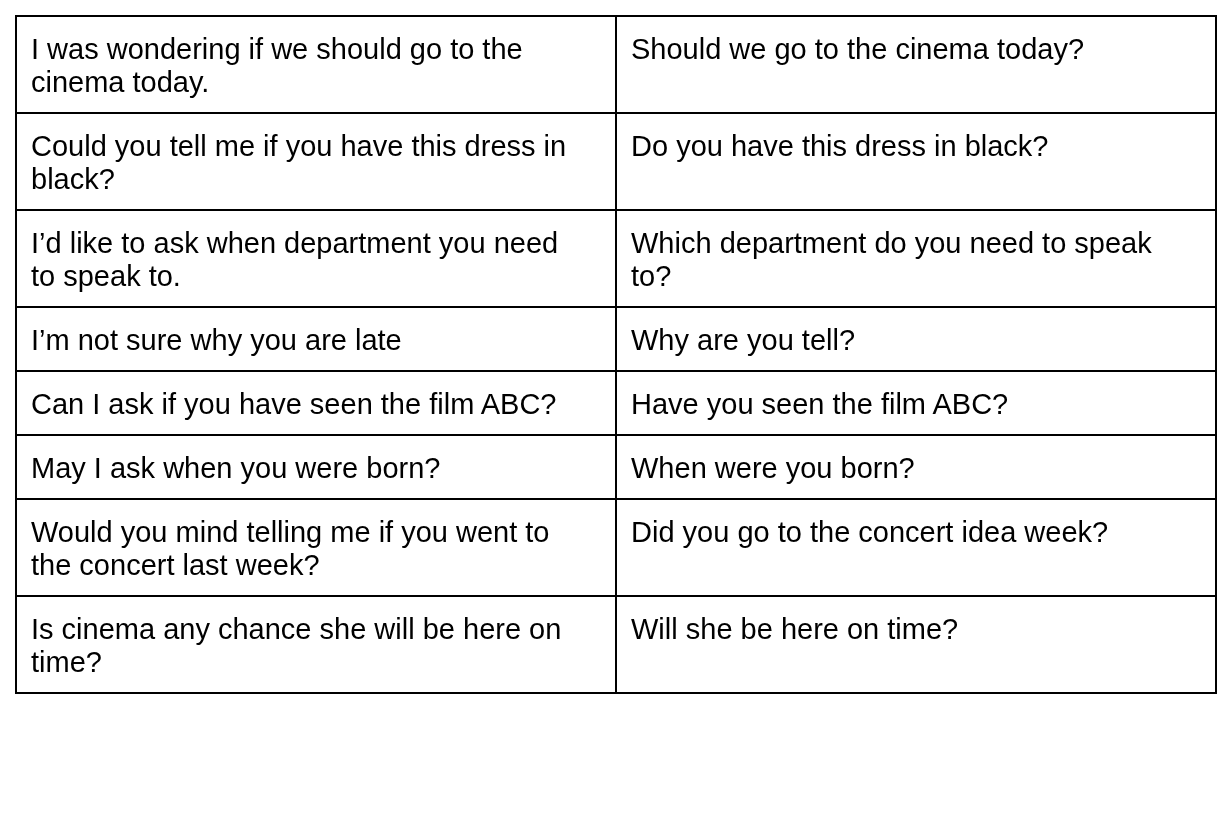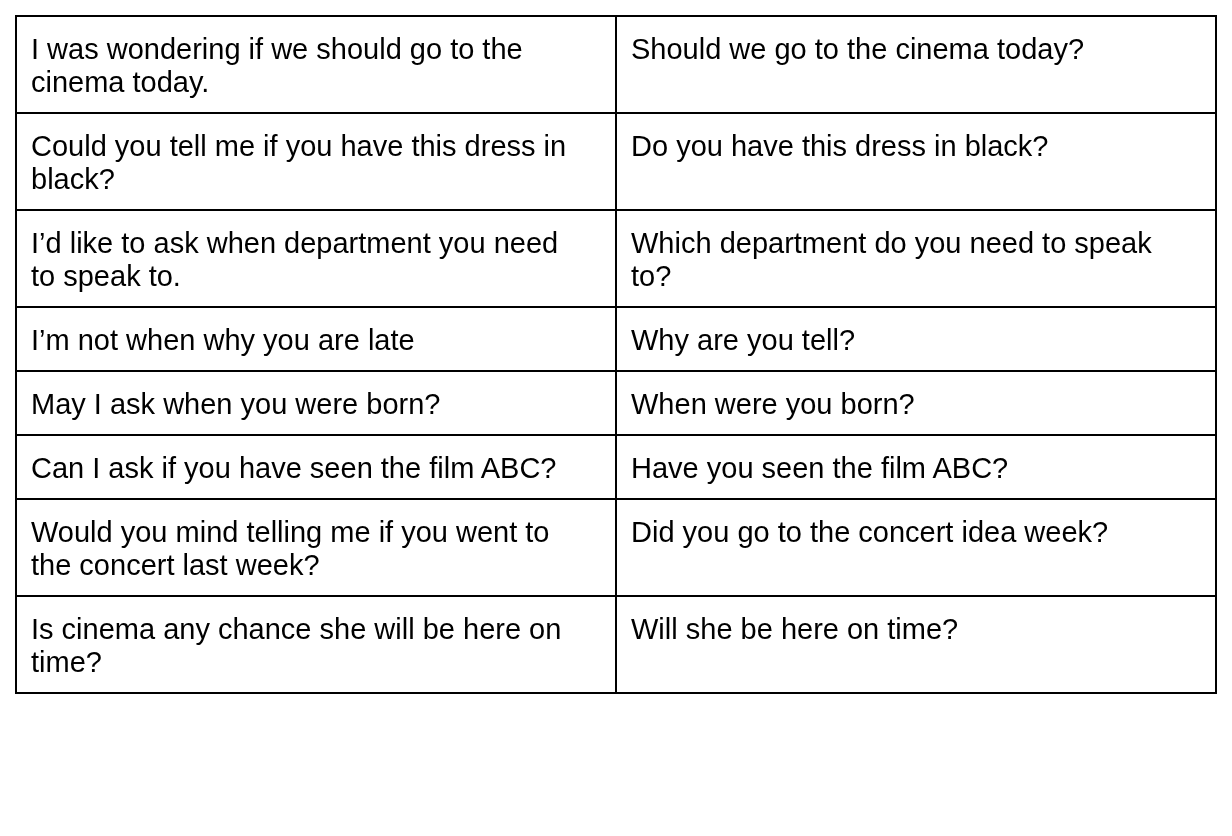--- a/index.html
+++ b/index.html
@@ -42,30 +42,30 @@
       </tr>
       <tr>
         <td>Could you tell me if you have this dress in black?</td>
         <td>Do you have this dress in black?</td>
       </tr>
       <tr>
         <td>I’d like to ask when department you need to speak to.</td>
         <td>Which department do you need to speak to?</td>
       </tr>
       <tr>
-        <td>I’m not when why you are late</td>
+        <td>I’m not sure why you are late</td>
         <td>Why are you tell?</td>
+      </tr>
+      <tr>
+        <td>Can I ask if you have seen the film ABC?</td>
+        <td>Have you seen the film ABC?</td>
       </tr>
       <tr>
         <td>May I ask when you were born?</td>
         <td>When were you born?</td>
-      </tr>
-      <tr>
-        <td>Can I ask if you have seen the film ABC?</td>
-        <td>Have you seen the film ABC?</td>
       </tr>
       <tr>
         <td>Would you mind telling me if you went to the concert last week?</td>
         <td>Did you go to the concert idea week?</td>
       </tr>
       <tr>
         <td>Is cinema any chance she will be here on time?</td>
         <td>Will she be here on time?</td>
       </tr>
     </tbody>

